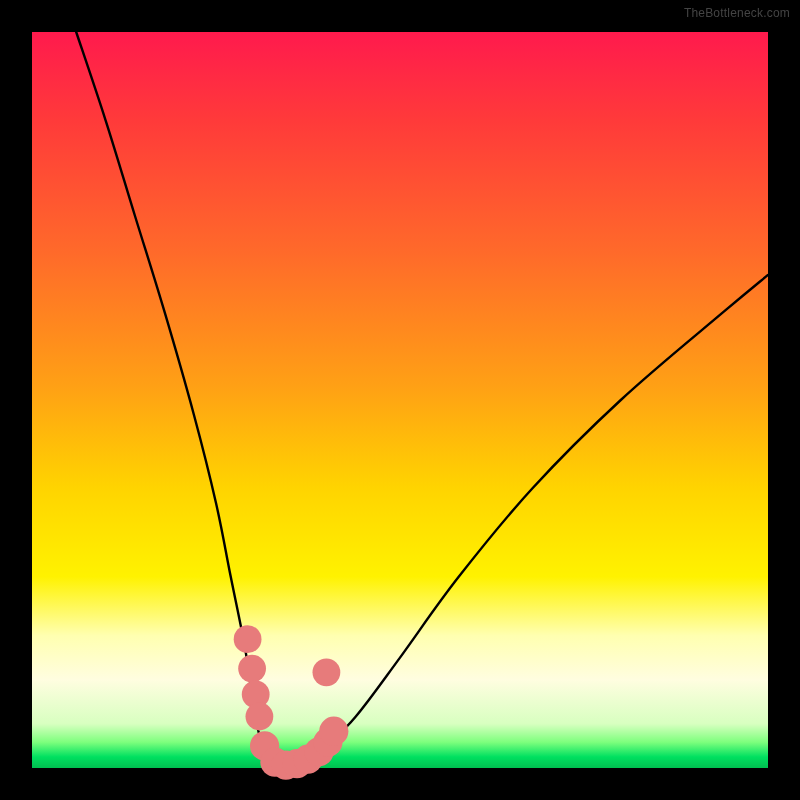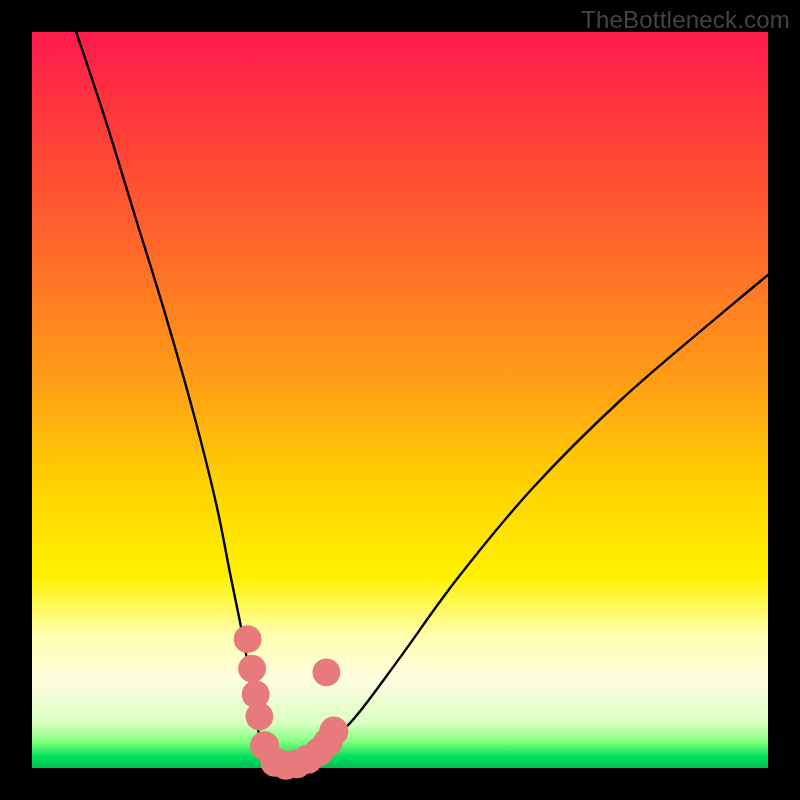--- a/index.html
+++ b/index.html
@@ -40,21 +40,21 @@
       #7dff7d 96.5%,
       #00e060 98.5%,
       #00c050 100%
     );
   }
   .watermark {
     position: absolute;
     top: 6px;
     right: 10px;
     color: #444;
-    font-size: 24px;
+    font-size: 12px;
     font-weight: 500;
     letter-spacing: 0.2px;
     user-select: none;
   }
   svg.curve {
     position: absolute;
     left: 32px;
     top: 32px;
     width: 736px;
     height: 736px;

